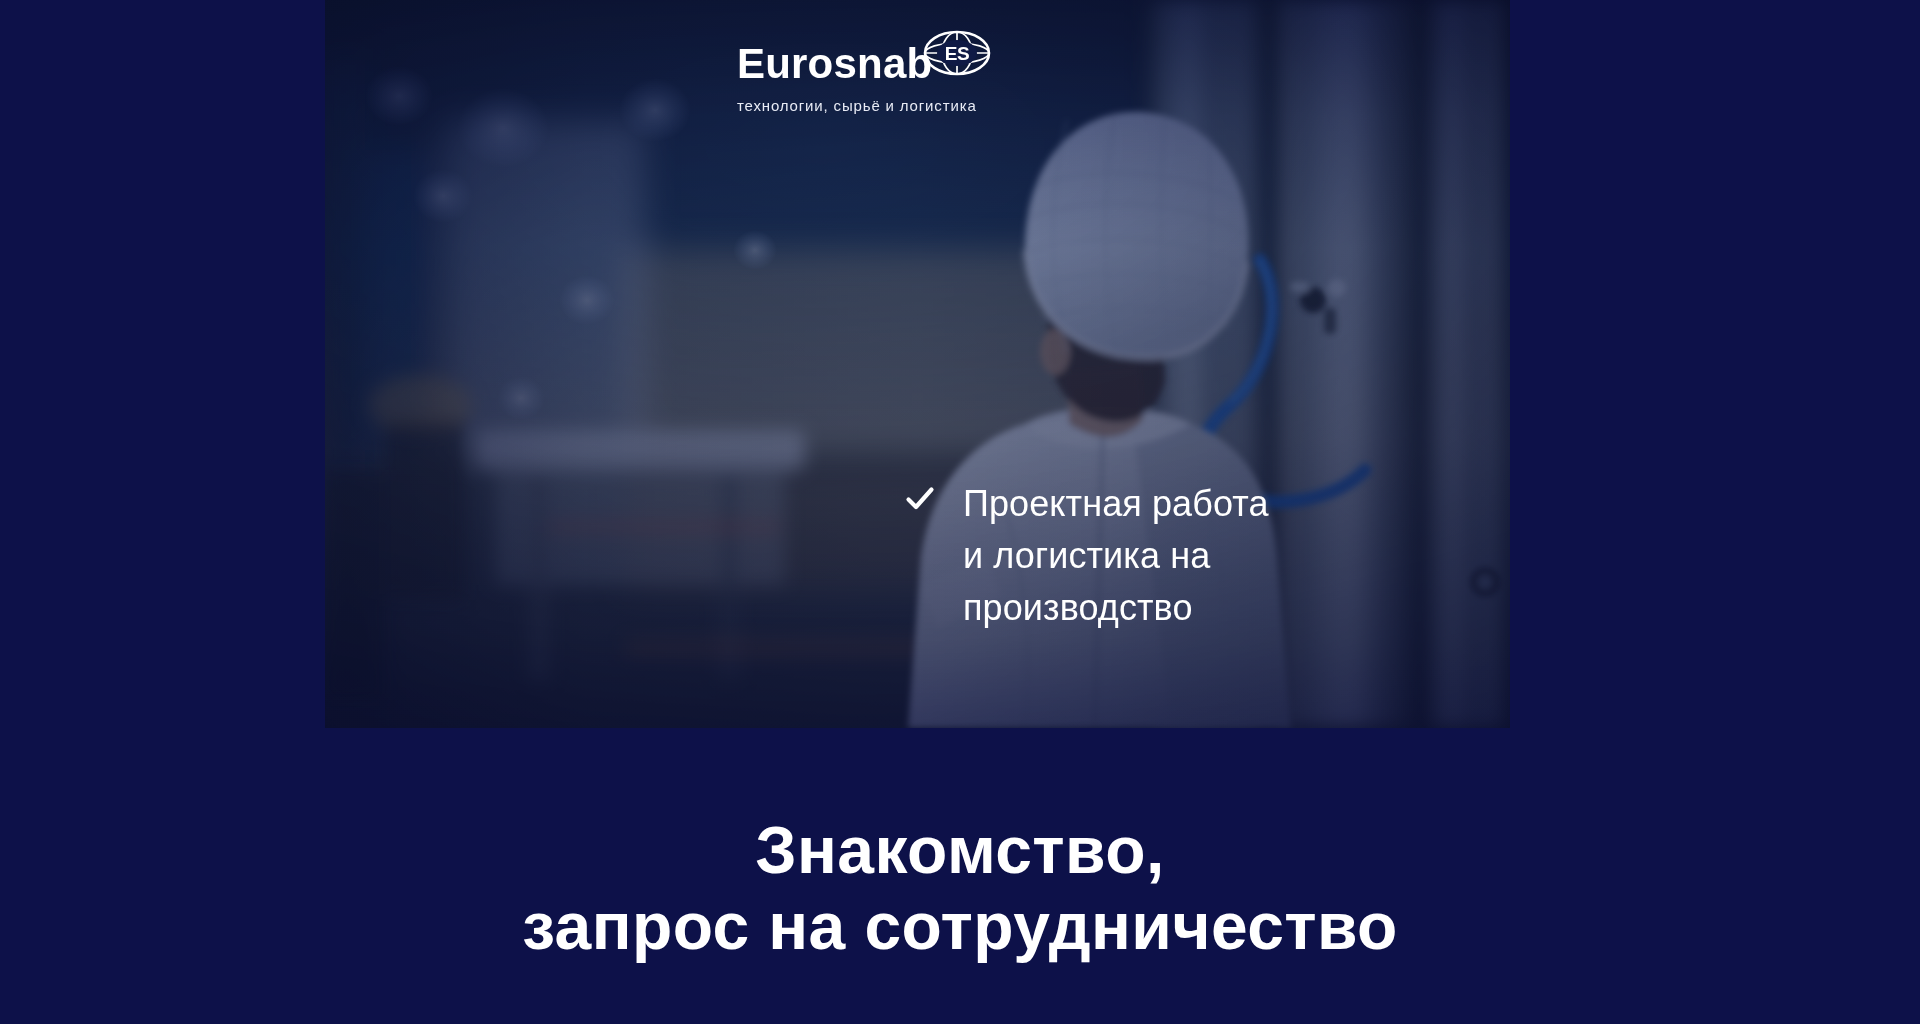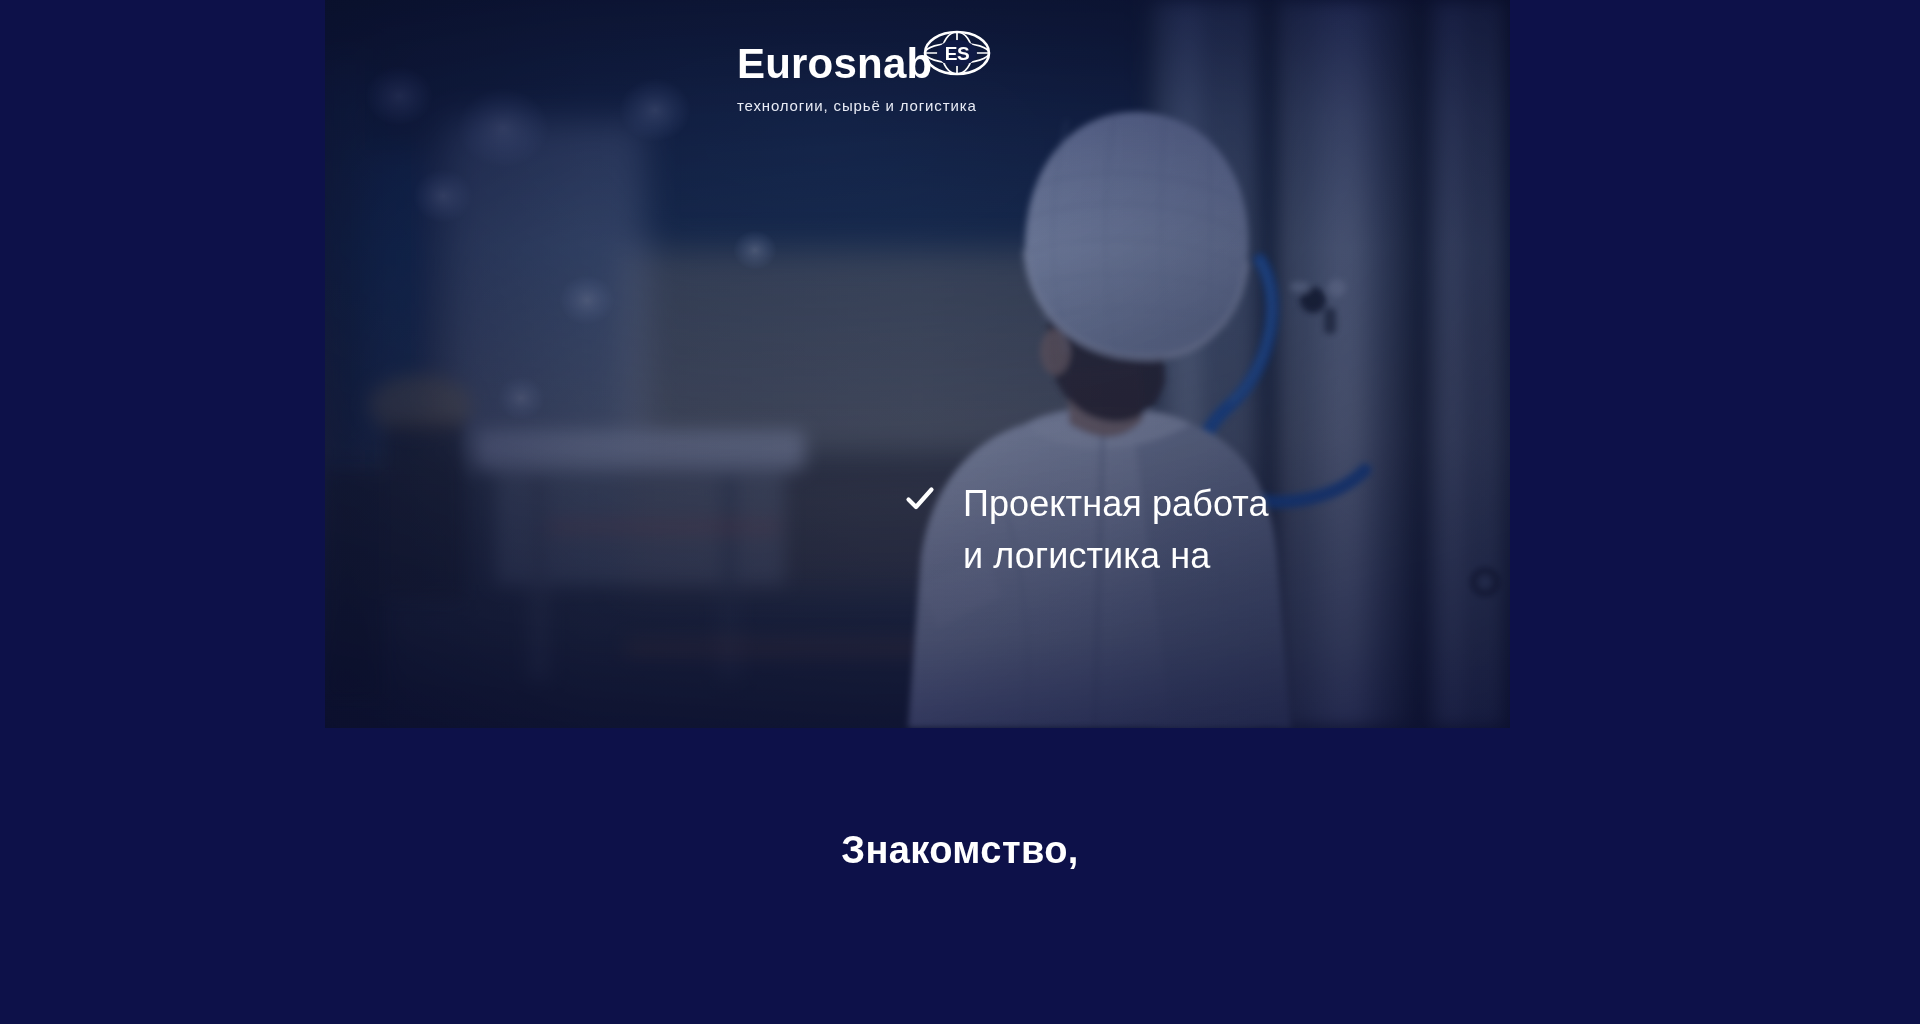--- a/index.html
+++ b/index.html
@@ -72,21 +72,21 @@
     flex:1 1 auto;
     font-size:36px;line-height:52px;font-weight:400;color:#ffffff;
     letter-spacing:.1px;
   }
   .bullet-text span{display:block;}
 
   
   .headline{
     position:absolute;left:0;top:812px;width:1920px;
     text-align:center;color:#ffffff;
-    font-size:38px;line-height:76px;font-weight:700;letter-spacing:.4px;
+    font-size:66px;line-height:76px;font-weight:700;letter-spacing:.4px;
   }
   .headline span{display:block;}
 </style>
 </head>
 <body>
 
 <div class="slide">
 
   <div class="photo-panel">
 
@@ -264,21 +264,23 @@
 
     <div class="bullet">
       <div class="bullet-check">
         <svg viewBox="0 0 30 30" width="30" height="30" aria-hidden="true">
           <path d="M3.5 15.5 L11 23 L26.5 5.5" fill="none" stroke="#ffffff" stroke-width="4.2" stroke-linecap="round" stroke-linejoin="round"></path>
         </svg>
       </div>
       <div class="bullet-text">
         <span>Проектная работа</span>
         <span>и логистика на</span>
+        <span>производство</span>
       </div>
     </div>
   </div>
 
   <div class="headline">
     <span>Знакомство,</span>
+    <span>запрос на сотрудничество</span>
   </div>
 
 </div>
 
 </body></html>

